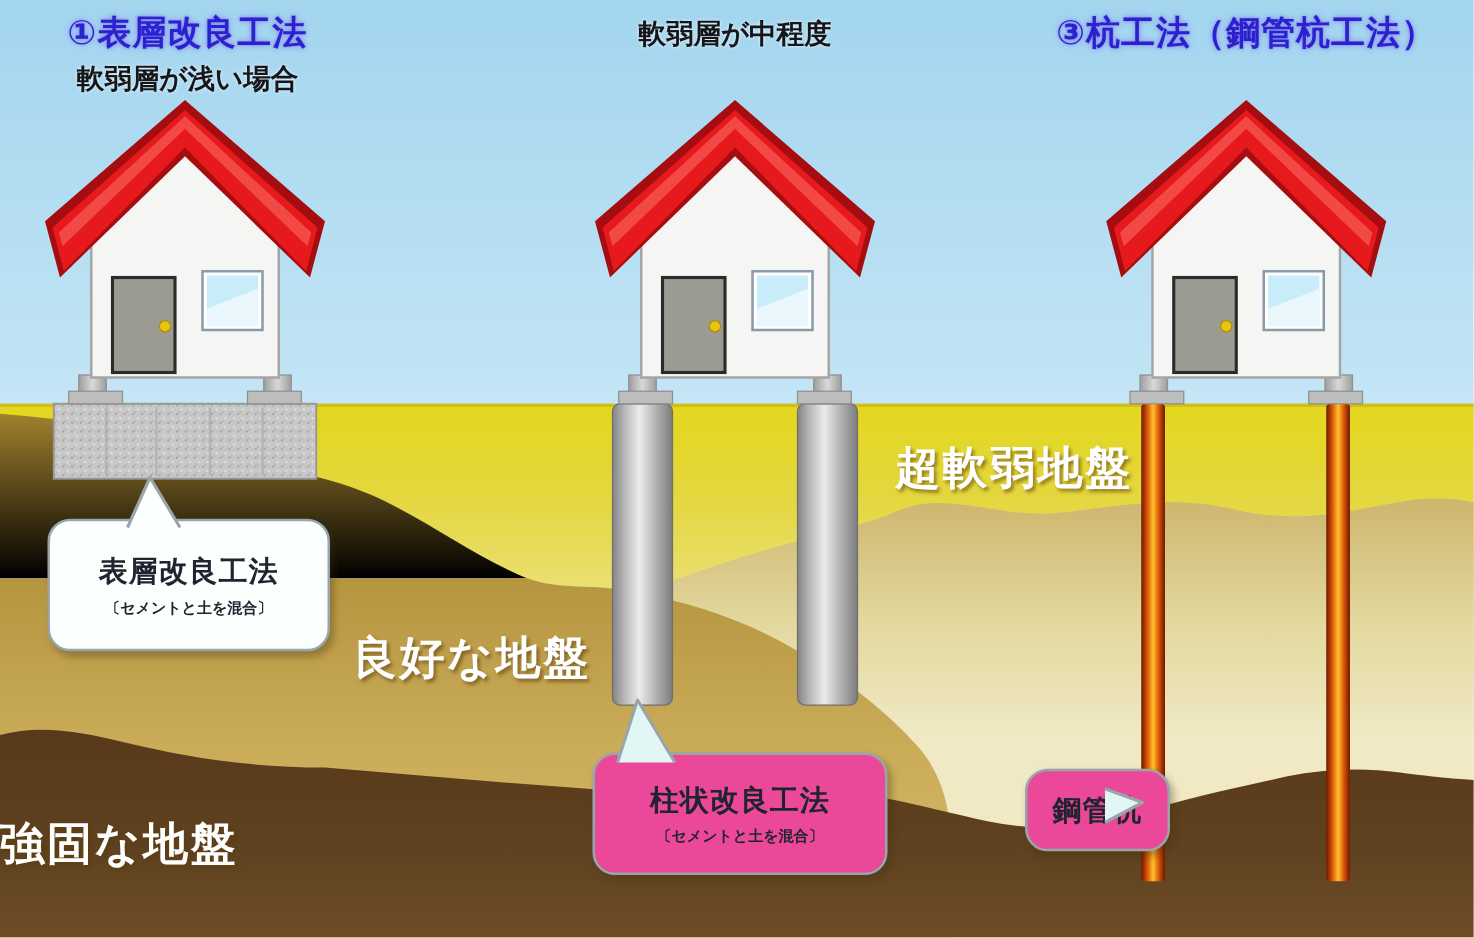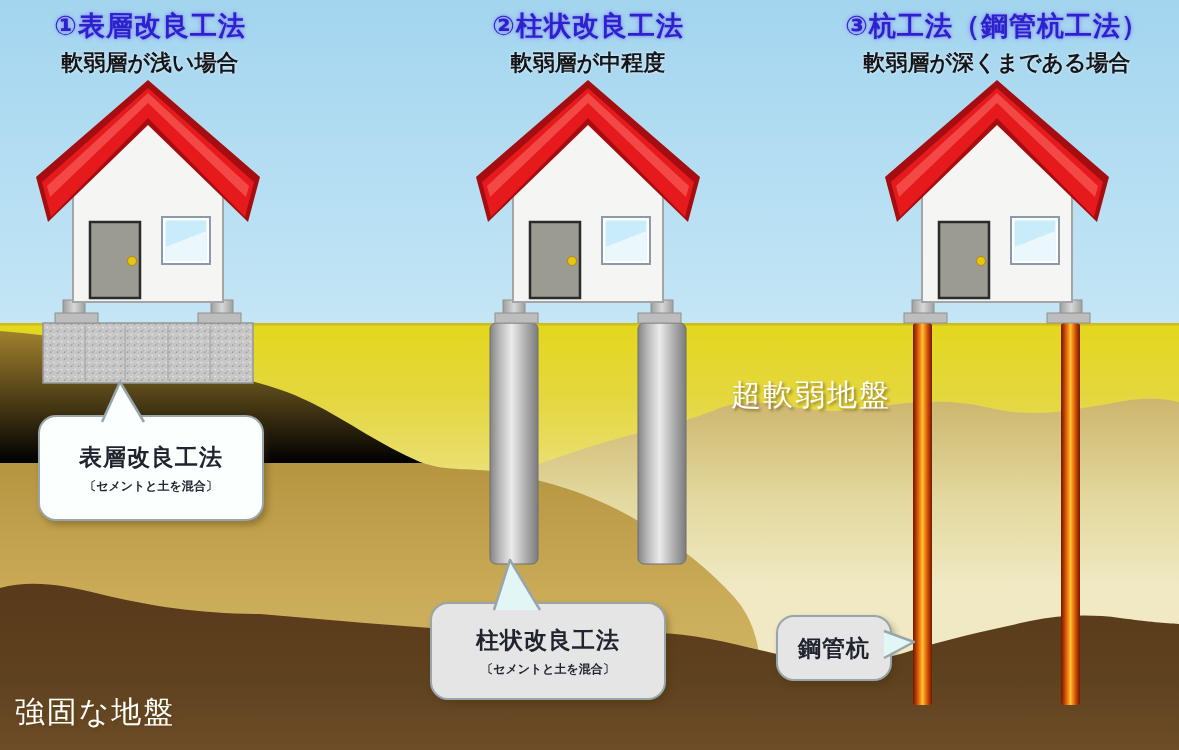--- a/index.html
+++ b/index.html
@@ -15,34 +15,33 @@
     text-shadow:0 0 2px #8A86F0,0 0 5px rgba(120,118,240,.75);
   }
   .t-sub{
     font-size:22px;font-weight:bold;color:#15161A;margin-top:4px;
     text-shadow:0 0 3px rgba(255,255,255,.8);
     font-family:Liberation Serif, serif;
   }
 
   .g-label{
     position:absolute;transform:translate(-50%,-50%);z-index:7;white-space:nowrap;
-    color:#FFFFFF;font-weight:normal;font-size:30px;letter-spacing:2px;
+    color:#FFFFFF;font-weight:bold;font-size:36px;letter-spacing:2px;
     text-shadow:2px 2px 3px rgba(92,62,10,.6);
-    margin-top:20px;
   }
 
   .bubble{
     position:absolute;z-index:5;display:flex;flex-direction:column;
     align-items:center;justify-content:center;
     border:2.5px solid #98A6AC;border-radius:18px;
     box-shadow:3px 4px 6px rgba(70,50,15,.35);
     white-space:nowrap;
   }
   .bubble-white{background:#FBFFFE;}
-  .bubble-cyan{background:#e5e5e5;}
+  .bubble-cyan{background:#ec4899;margin-left:44px;}
   .bubble .l1{font-size:23px;font-weight:bold;color:#20242E;letter-spacing:1px;}
   .bubble .l2{font-size:12px;font-weight:bold;color:#20242E;margin-top:5px;letter-spacing:0;}
   .tail{position:absolute;z-index:6;}
 </style>
 </head>
 <body>
 
 <div id="stage">
 
   <svg id="scene" width="1179" height="750" viewBox="0 0 1179 750">
@@ -188,30 +187,29 @@
     <use href="#houseShape" transform="translate(148,0)"></use>
     <use href="#houseShape" transform="translate(588,0)"></use>
     <use href="#houseShape" transform="translate(997,0)"></use>
   </svg>
 
   <div class="title-block" style="left:150px;top:8px">
     <div class="t-main">①表層改良工法</div>
     <div class="t-sub">軟弱層が浅い場合</div>
   </div>
   <div class="title-block" style="left:588px;top:8px">
-    <div class="t-main">②柱状改良工法</div>
     <div class="t-sub">軟弱層が中程度</div>
   </div>
   <div class="title-block" style="left:997px;top:8px">
     <div class="t-main">③杭工法（鋼管杭工法）</div>
-    <div class="t-sub">軟弱層が深くまである場合</div>
   </div>
 
   <div class="g-label" style="left:811px;top:375px">超軟弱地盤</div>
-  <div class="g-label" style="left:95px;top:692px">強固な地盤</div>
+  <div class="g-label" style="left:377px;top:527px">良好な地盤</div>
+  <div class="g-label" style="left:95px;top:676px">強固な地盤</div>
 
   <div class="bubble bubble-white" style="left:38px;top:415px;width:222px;height:102px">
     <div class="l1">表層改良工法</div>
     <div class="l2">〔セメントと土を混合〕</div>
   </div>
   <svg class="tail" style="left:92px;top:378px" width="62" height="46">
     <path d="M10,44 L28,4 L52,44" fill="#FBFFFE" stroke="#98A6AC" stroke-width="2.5" stroke-linejoin="round"></path>
   </svg>
 
   <div class="bubble bubble-cyan" style="left:430px;top:602px;width:232px;height:94px">

